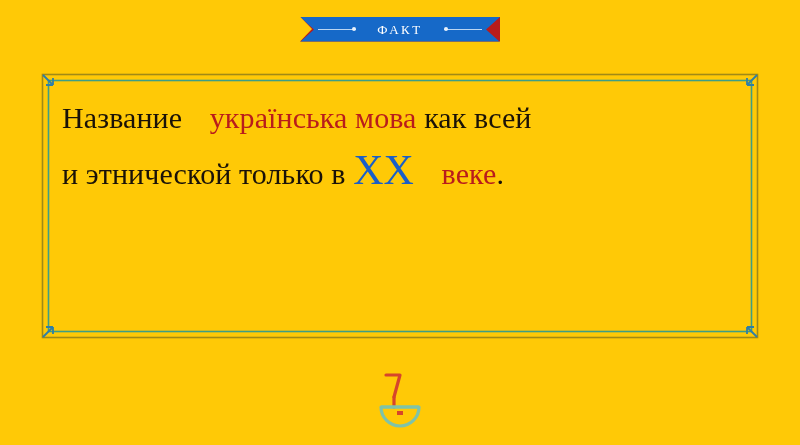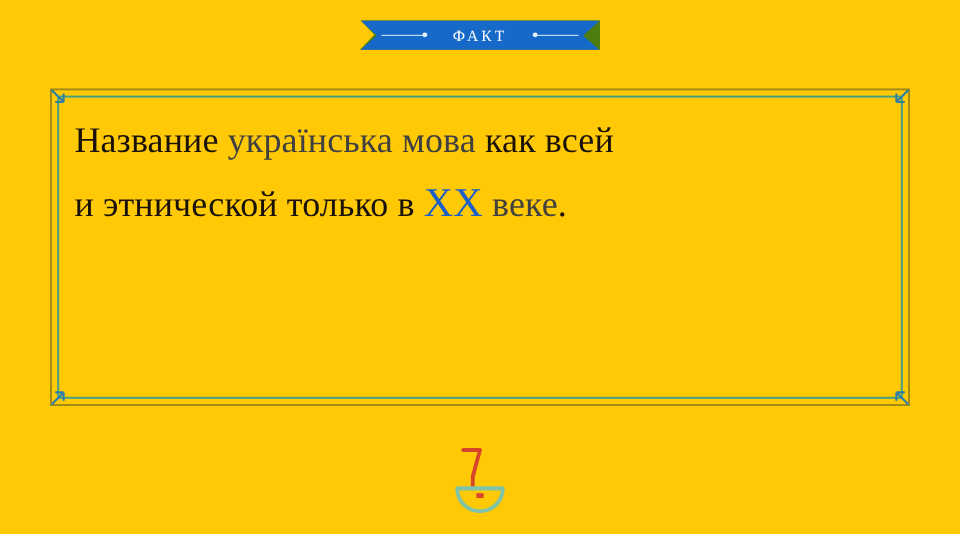--- a/index.html
+++ b/index.html
@@ -23,21 +23,21 @@
     width: 800px;
     height: 26px;
     display: flex;
     justify-content: center;
     align-items: center;
   }
   .ribbon {
     position: relative;
     width: 200px;
     height: 25px;
-    background: #4d7c0f;
+    background: #b91c1c;
     display: flex;
     align-items: center;
     justify-content: center;
     clip-path: polygon(
       0% 0%, 100% 0%, 100% 100%, 0% 100%,
       6% 50%
     );
     -webkit-clip-path: polygon(
       0% 0%, 100% 0%, 100% 100%, 0% 100%,
       6% 50%
@@ -97,24 +97,24 @@
     left: 62px;
     top: 92px;
     width: 680px;
     color: #1a1208;
     font-family: "Liberation Serif", serif;
     font-size: 30px;
     line-height: 52px;
     letter-spacing: 0.1px;
   }
   .quote .line { white-space: nowrap; }
-  .hl { color: #404040; }
+  .hl { color: #b91c1c; margin-left: 20px; }
   .roman {
     color: #1A5FC8;
-    font-size: 34px;
+    font-size: 42px;
   }
 
   
   .ornament {
     position: absolute;
     left: 0;
     top: 366px;
     width: 800px;
     display: flex;
     justify-content: center;

